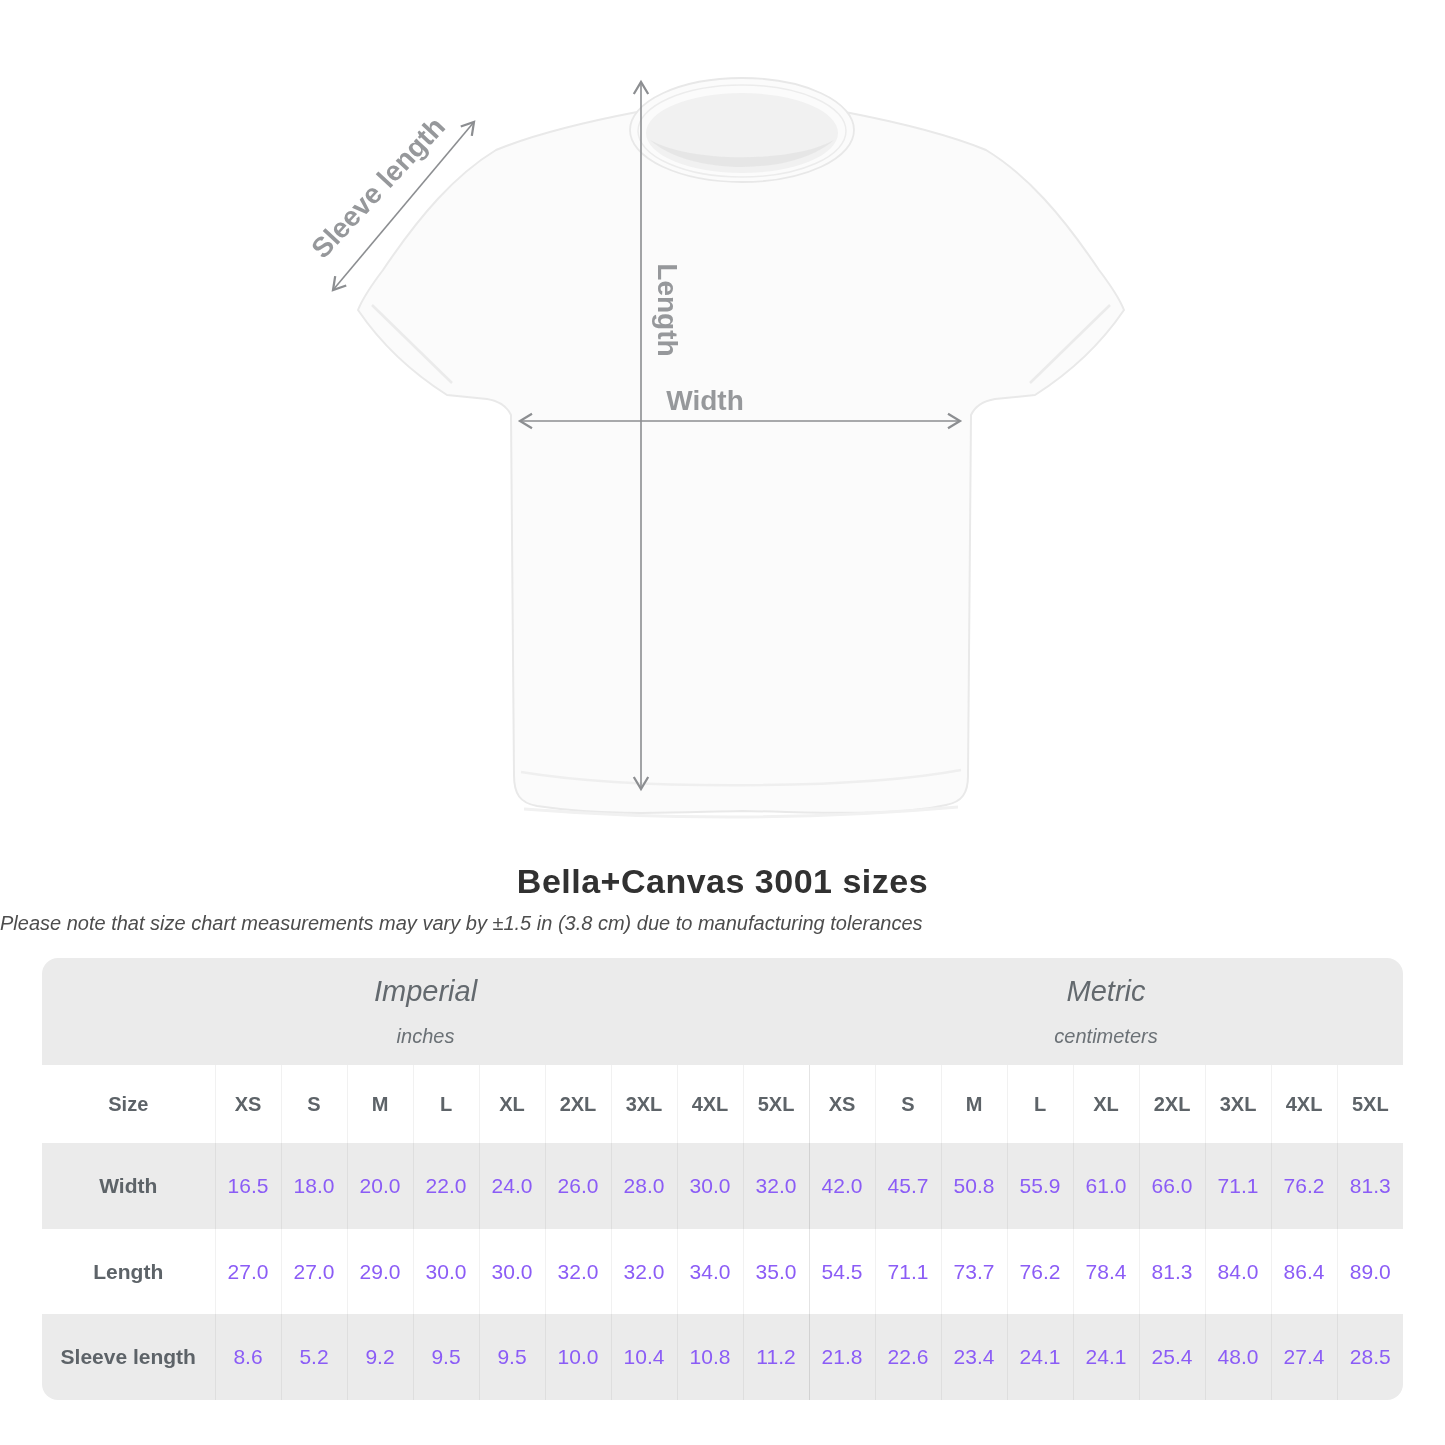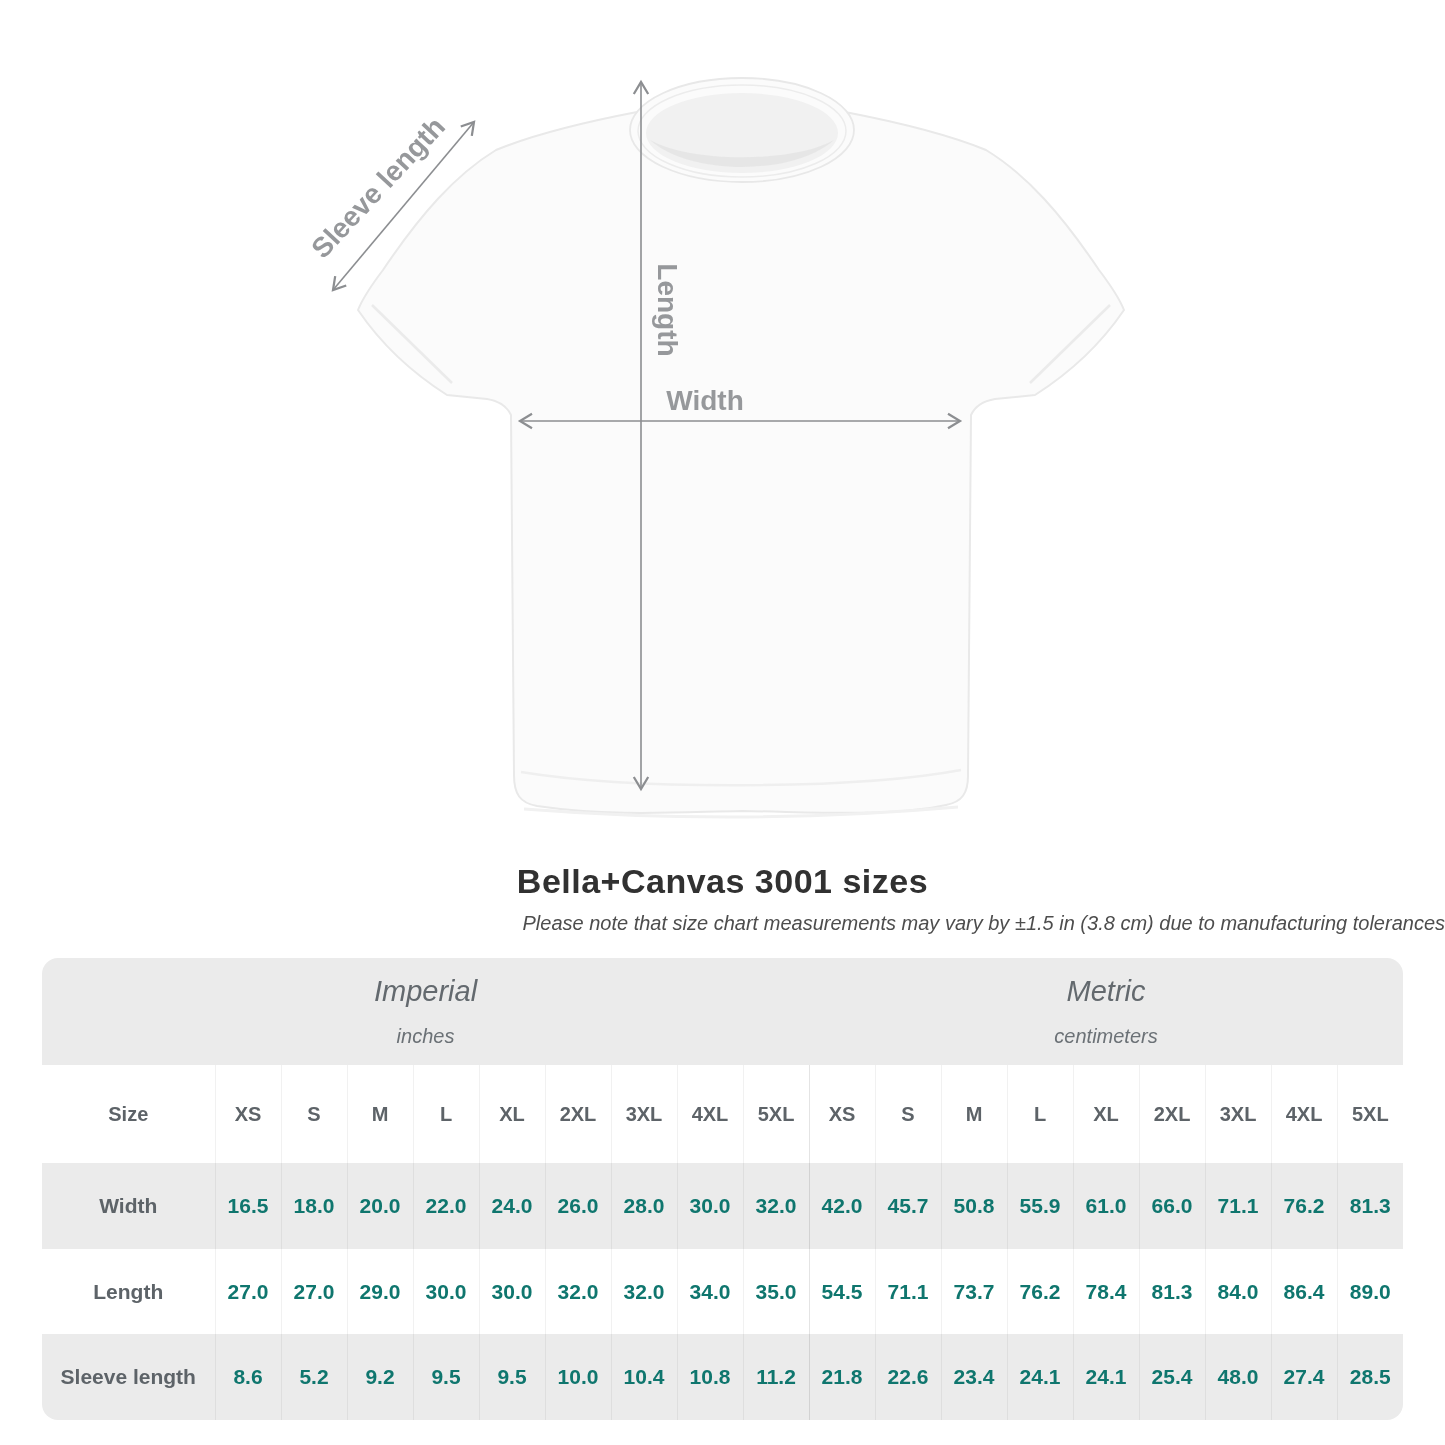--- a/index.html
+++ b/index.html
@@ -22,21 +22,21 @@
     font-size: 34px;
     font-weight: bold;
     color: #313131;
     letter-spacing: 0.5px;
   }
   .page-subtitle {
     position: absolute;
     top: 912px; left: 0;
     width: 1445px;
     margin: 0;
-    text-align: right;
+    text-align: left;
     font-size: 20px;
     font-style: italic;
     color: #4d4d4d;
   }
 
   .table-wrap {
     position: absolute;
     top: 958px; left: 42px;
     width: 1361px;
     border-radius: 16px;
@@ -57,27 +57,27 @@
     color: #63696e;
   }
   .unit-sub {
     margin-top: 17px;
     font-size: 20px;
     font-weight: normal;
     font-style: italic;
     color: #6b7176;
   }
 
-  tr.size-row { height: 98px; }
+  tr.size-row { height: 78px; }
   tr.size-row th { background: #ffffff; font-size: 20px; font-weight: bold; color: #5d6368; }
 
   tbody tr { height: 86px; }
   tbody tr:nth-child(2) { height: 85px; }
   tbody th.row-label { font-size: 21px; font-weight: bold; color: #5d6368; }
-  tbody td { font-size: 21px; font-weight: bold; color: #0f766e; }
+  tbody td { font-size: 21px; font-weight: normal; color: #8b5cf6; }
   tbody tr.alt th, tbody tr.alt td { background: #ebebeb; }
 
   .vline { border-left: 1px solid rgba(0,0,0,0.055); }
   .vline-strong { border-left: 1px solid rgba(0,0,0,0.105); }
 </style>
 </head>
 <body>
 
 <div class="stage">
 

